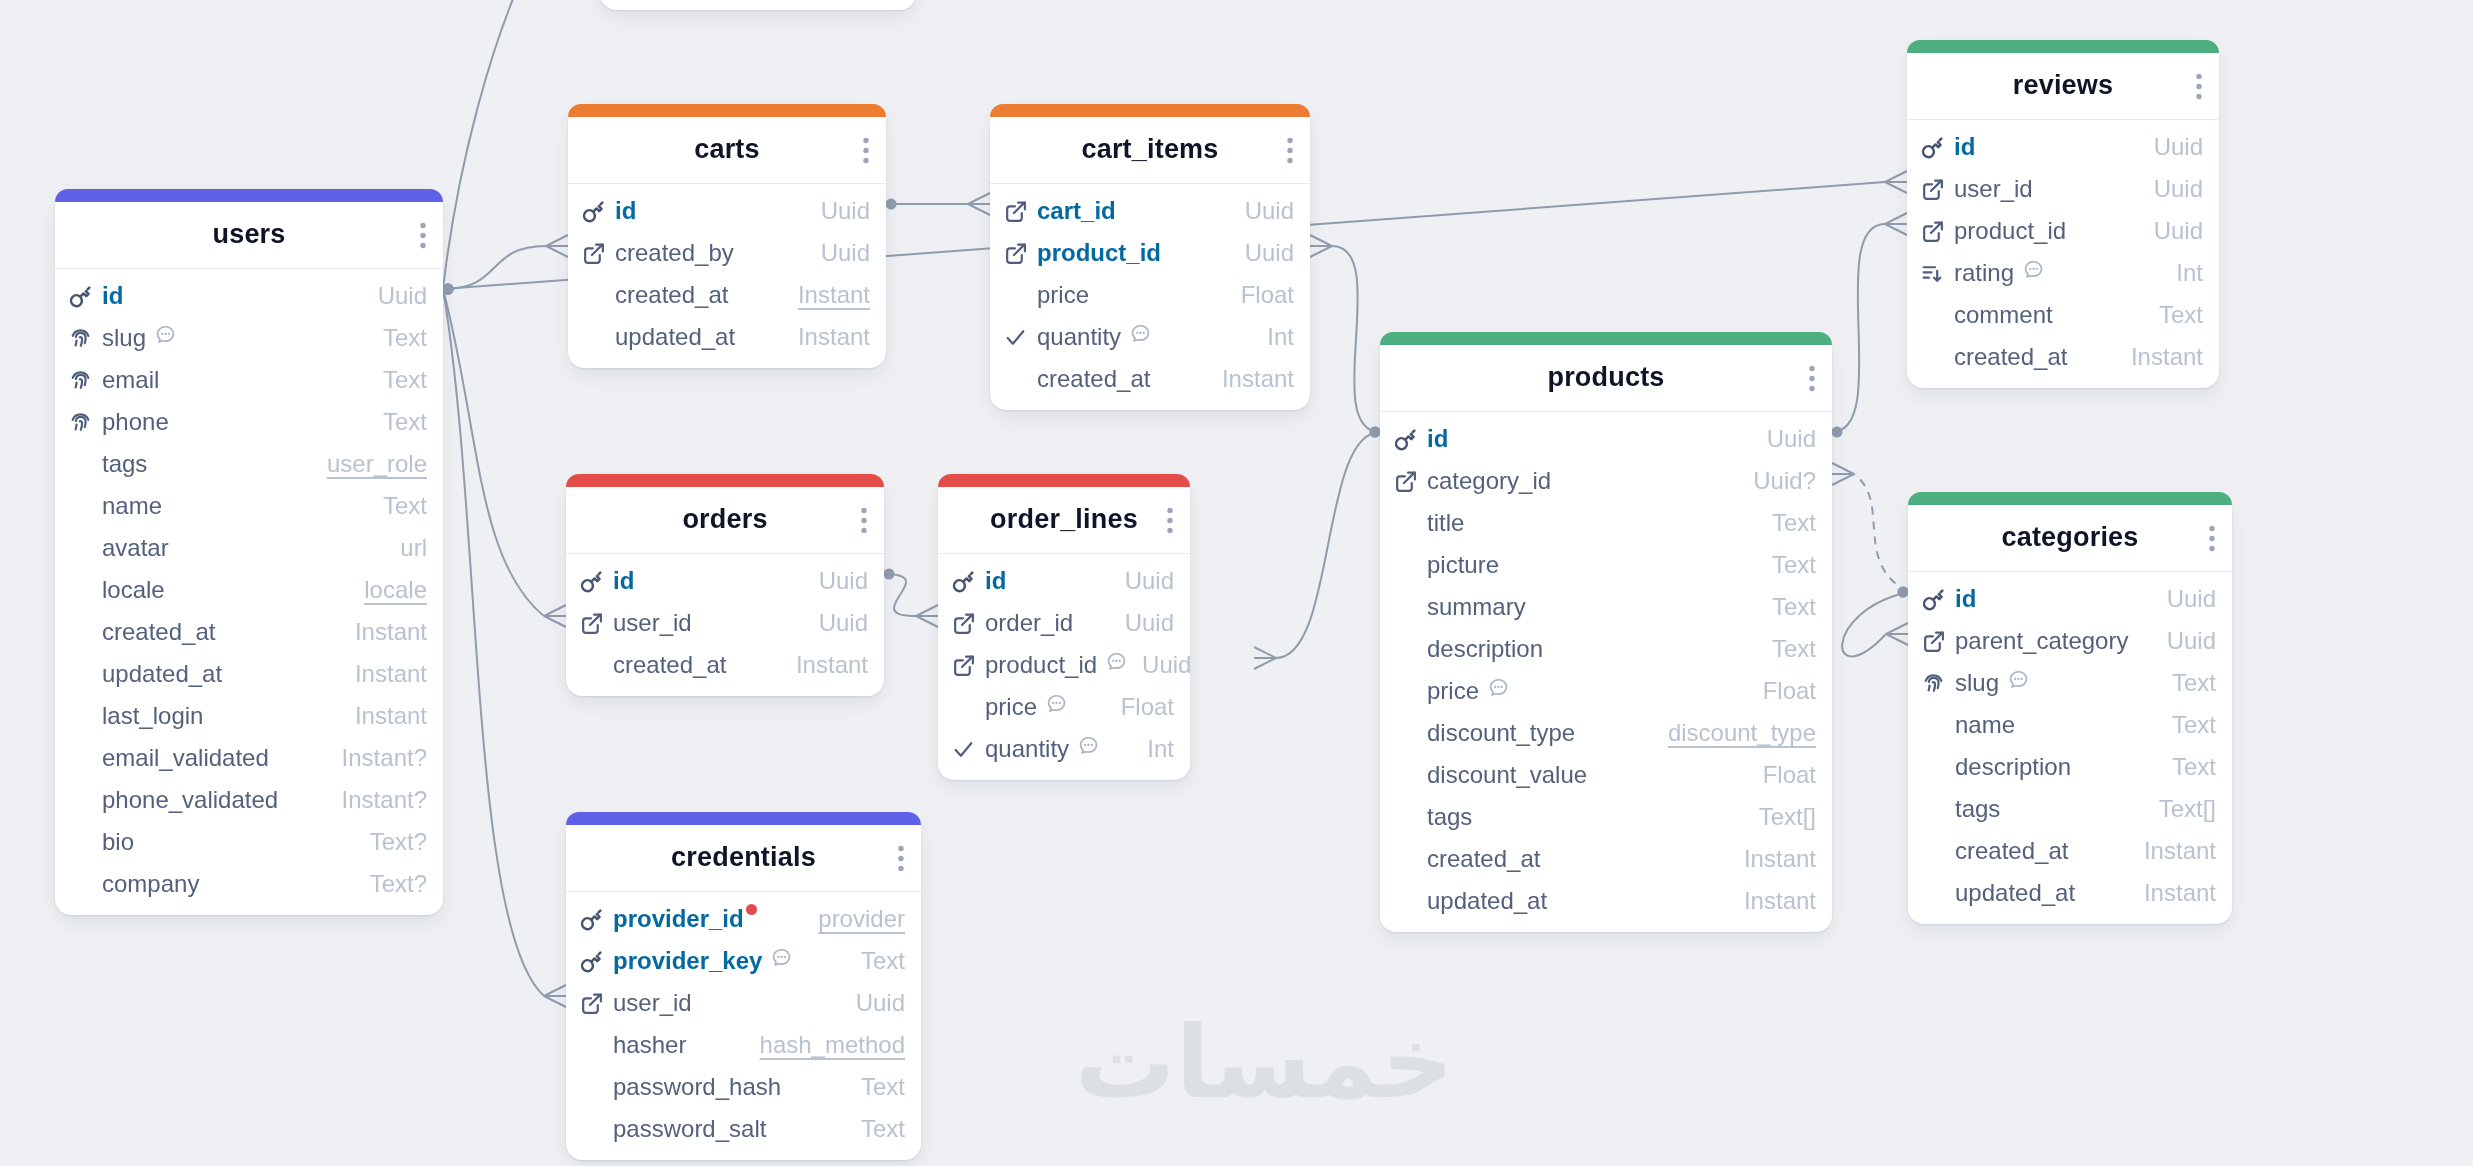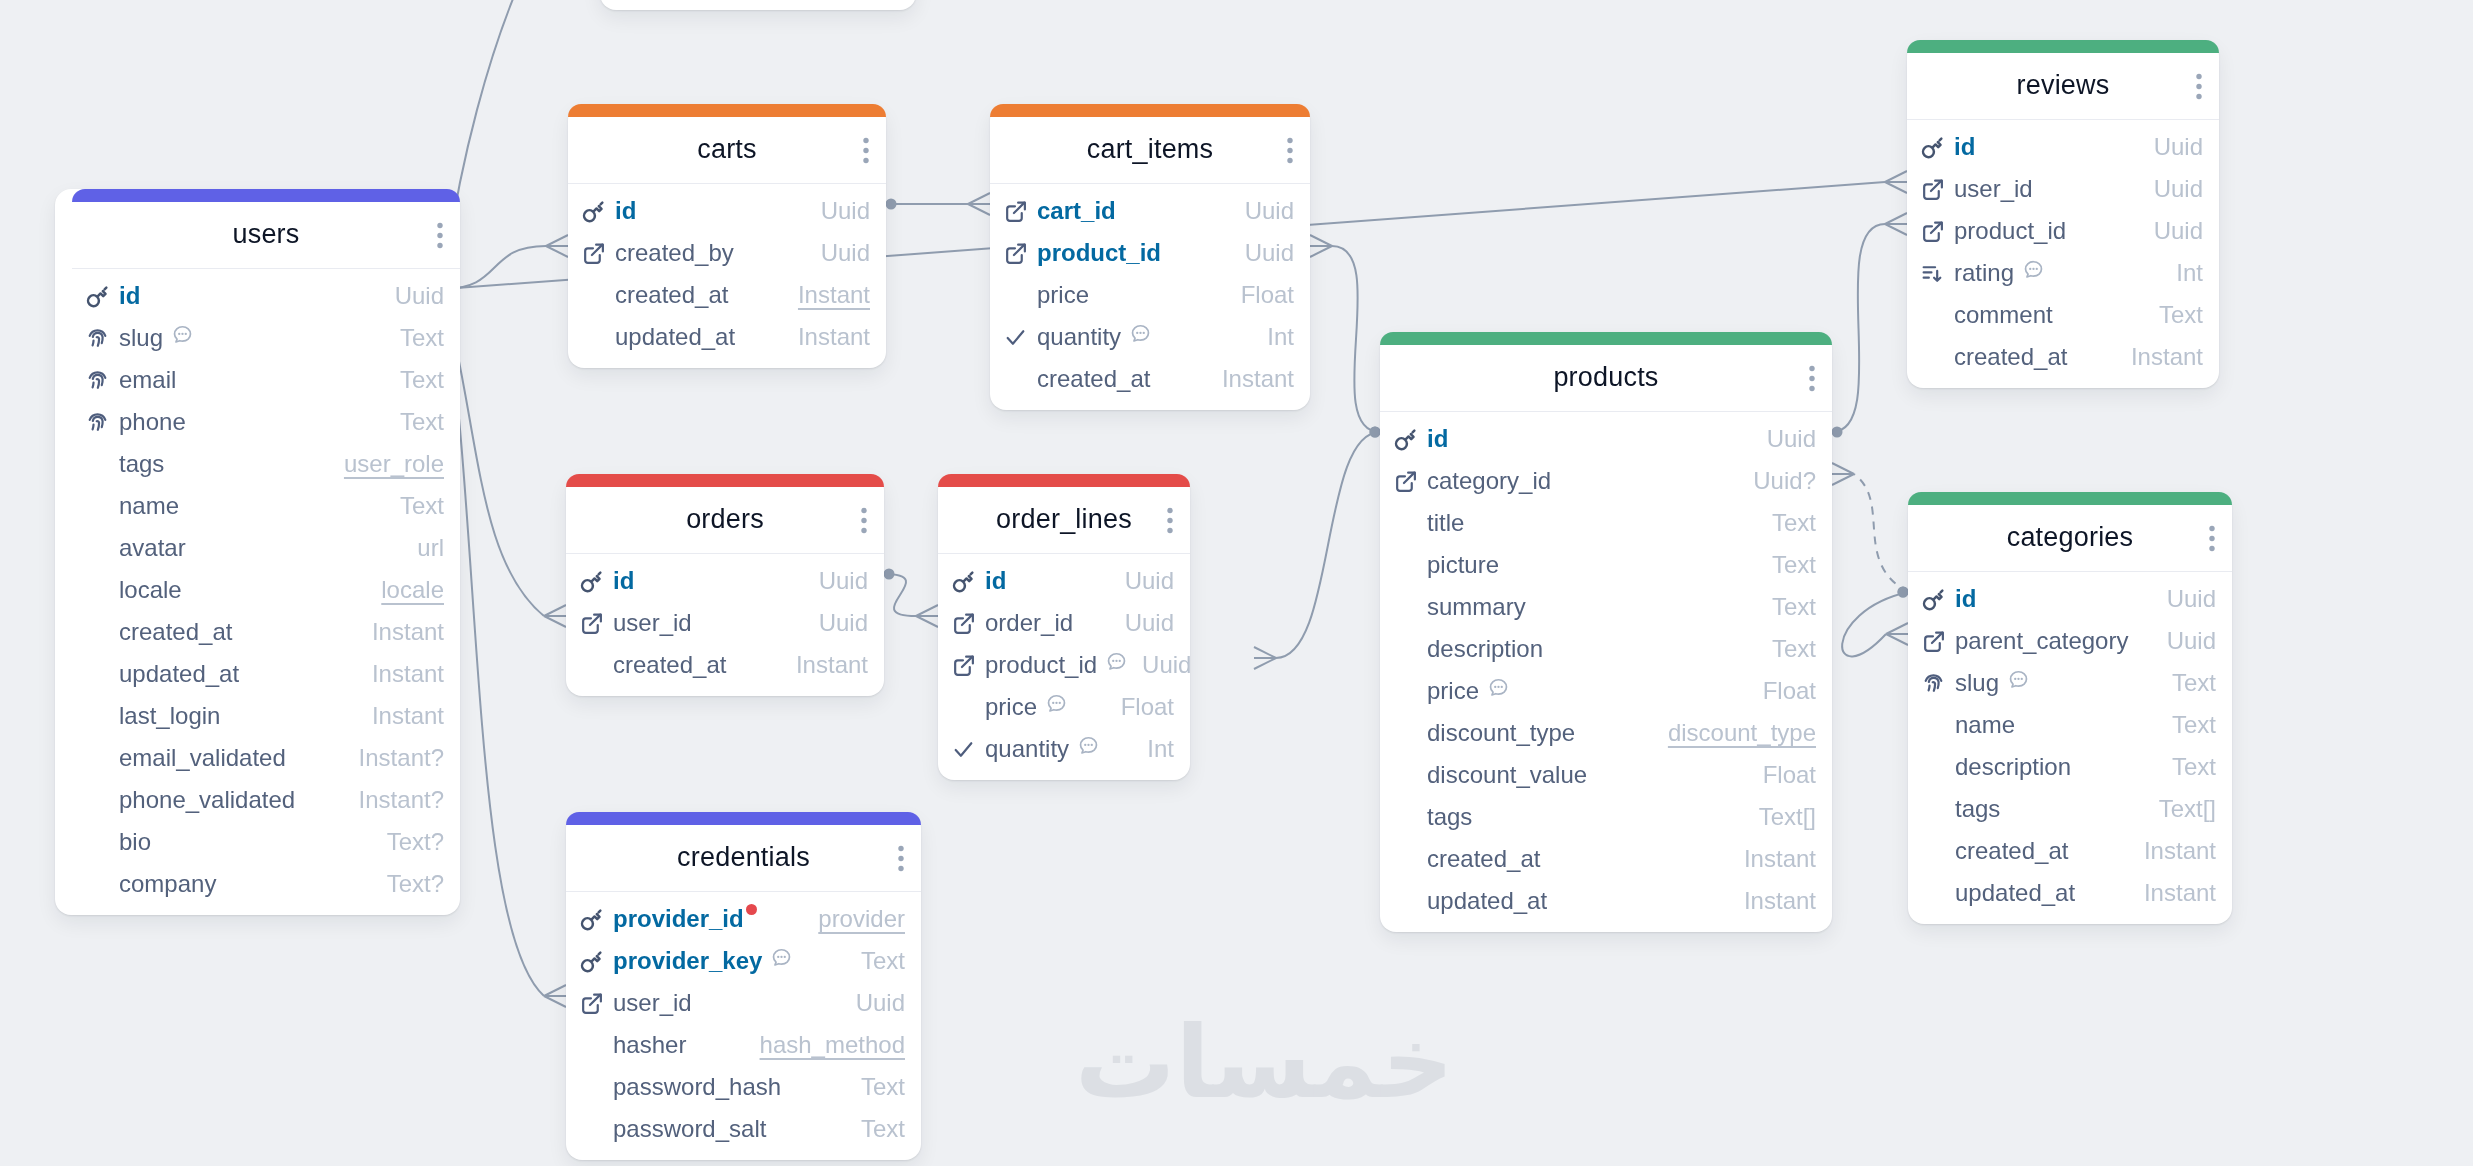--- a/index.html
+++ b/index.html
@@ -3,21 +3,21 @@
 <meta charset="utf-8">
 <style>
   html,body{margin:0;padding:0;}
   body{font-family:"Liberation Sans","DejaVu Sans",sans-serif;background:#eef0f3;}
   .canvas{position:relative;width:2473px;height:1166px;overflow:hidden;background:#eef0f3;}
   #relations{position:absolute;left:0;top:0;width:2473px;height:1166px;}
   .table-card{position:absolute;background:#ffffff;border-radius:16px;
     box-shadow:0 1px 2px rgba(16,24,40,.10),0 8px 20px rgba(16,24,40,.07);}
   .bar{height:13px;border-radius:16px 16px 0 0;}
   .thead{position:relative;height:66px;border-bottom:1px solid #e9ebf1;}
-  .tname{text-align:center;line-height:64px;font-size:27px;font-weight:400;color:#0d1526;letter-spacing:.2px;}
+  .tname{text-align:center;line-height:64px;font-size:27px;font-weight:700;color:#0d1526;letter-spacing:.2px;}
   .kebab{position:absolute;right:16px;top:20px;height:27px;width:8px;fill:#9aa6b8;cursor:pointer;}
   .rows{padding:6px 0 10px 0;}
   .f-row{display:flex;align-items:center;height:42px;padding:0 16px 0 13px;}
   .f-icon{width:25px;height:25px;flex:0 0 25px;stroke:#4e5d7d;stroke-width:2.1;fill:none;
     stroke-linecap:round;stroke-linejoin:round;margin-right:9px;}
   .f-icon.key{stroke:#45546f;stroke-width:2.4;}
   .f-spacer{width:34px;flex:0 0 34px;}
   .f-name{font-size:24px;color:#53617c;white-space:nowrap;}
   .f-name.bold{font-weight:700;color:#0369a1;}
   .bubble{width:23px;height:23px;flex:0 0 23px;margin-left:8px;margin-top:-8px;
@@ -116,21 +116,21 @@
         <line x1="1886" y1="634" x2="1908" y2="634"></line>
         <line x1="1886" y1="634" x2="1908" y2="645"></line>
         <path d="M 1908 592 C 1820 612, 1828 696, 1886 634"></path>
         <circle cx="1903" cy="592" r="5.5" fill="#8f9cae" stroke="none"></circle>
       </g>
     </svg>
   <div id="partials">
       <div class="offscreen-table" style="left: 600px; top: -38px; width: 316px; height: 48px;"></div>
     </div>
   <div id="tables">
-      <div class="table-card" style="left: 55px; top: 189px; width: 388px; padding-left: 17px;">
+      <div class="table-card" style="left: 55px; top: 189px; width: 388px;">
     <div class="bar" style="background: rgb(95, 97, 230);"></div>
     <div class="thead">
       <div class="tname">users</div>
       <svg class="kebab" viewBox="0 0 8 27">
         <circle cx="4" cy="3.5" r="2.7"></circle>
             <circle cx="4" cy="13.5" r="2.7"></circle>
             <circle cx="4" cy="23.5" r="2.7"></circle>
       </svg>
     </div>
     <div class="rows">

